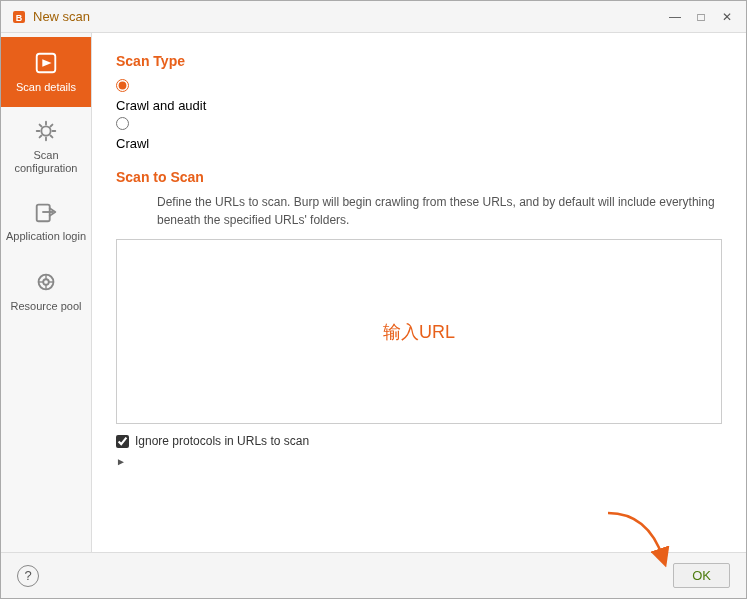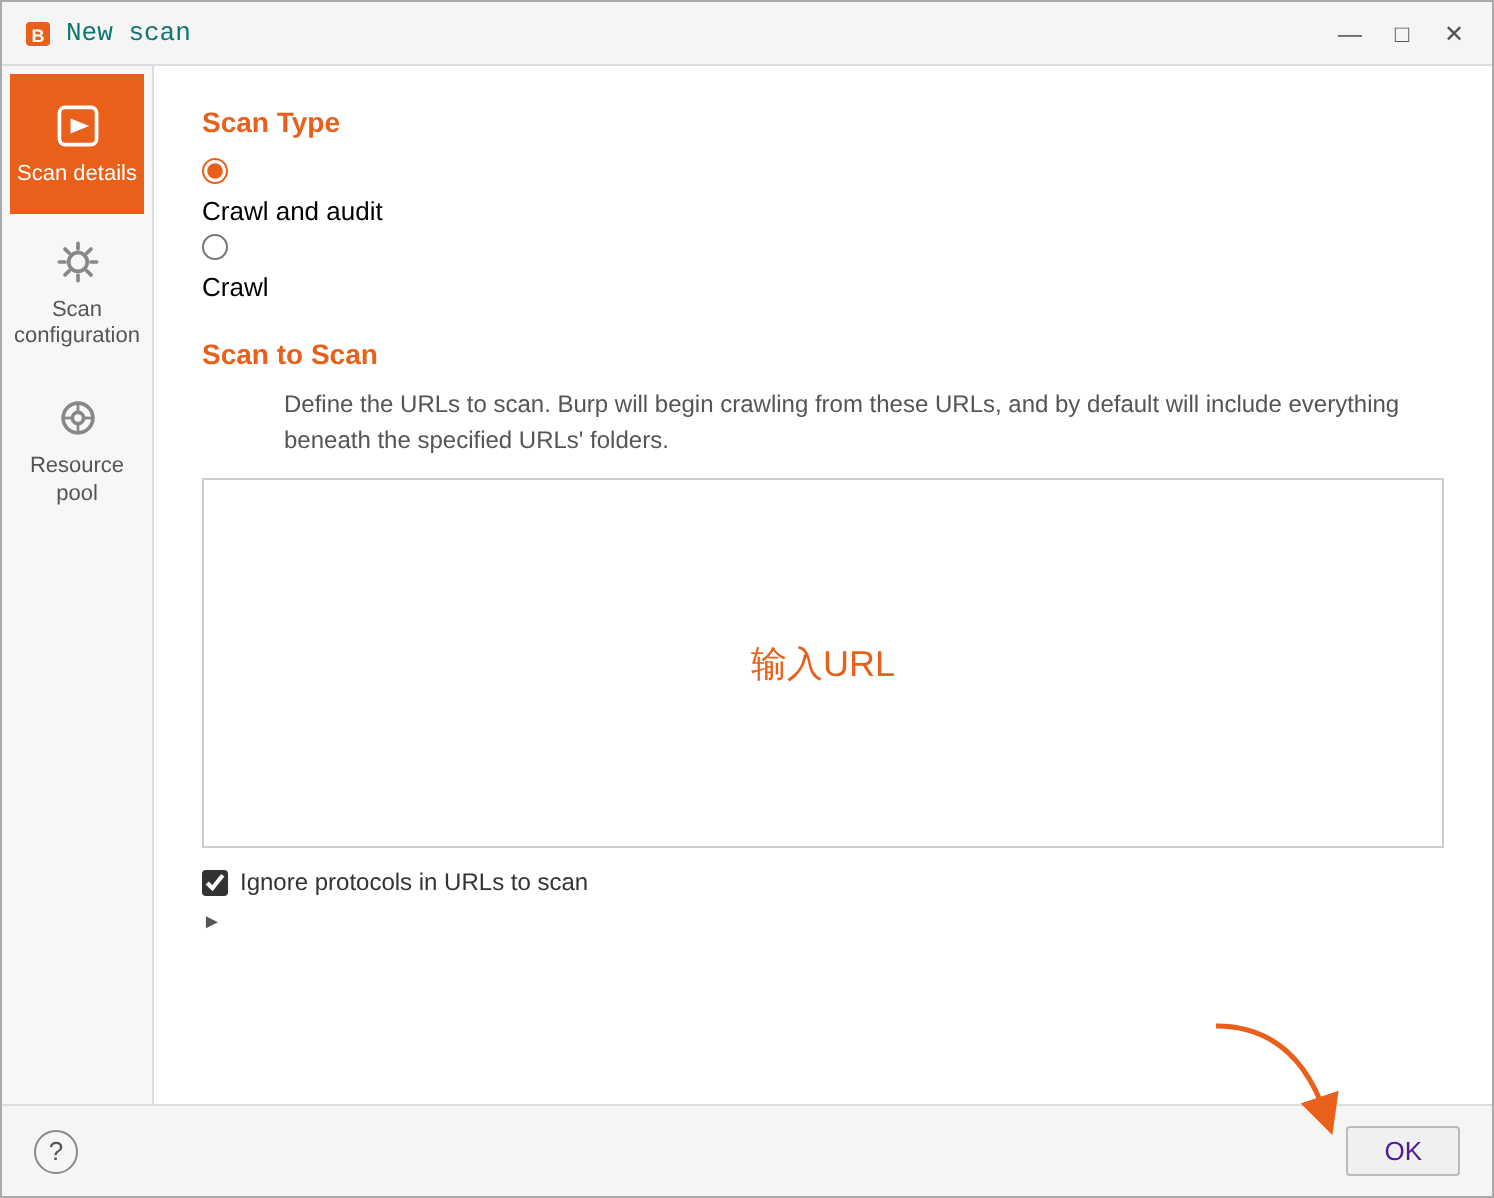--- a/index.html
+++ b/index.html
@@ -33,22 +33,21 @@
       user-select: none;
     }
     .titlebar-icon {
       width: 16px;
       height: 16px;
       margin-right: 6px;
     }
     .titlebar-title {
       flex: 1;
       font-size: 13px;
-      color: #0f766e;
-      font-family: Liberation Mono, monospace;
+      color: #a16207;
     }
     .titlebar-controls {
       display: flex;
       gap: 8px;
     }
     .titlebar-btn {
       width: 18px;
       height: 18px;
       display: flex;
       align-items: center;
@@ -58,27 +57,26 @@
       color: #555;
       background: none;
       border: none;
     }
     .main-content {
       display: flex;
       flex: 1;
       overflow: hidden;
     }
     .sidebar {
-      width: 76px;
+      width: 91px;
       background: #f7f7f7;
       border-right: 1px solid #ddd;
       display: flex;
       flex-direction: column;
       padding-top: 4px;
-      align-items: center;
     }
     .sidebar-item {
       display: flex;
       flex-direction: column;
       align-items: center;
       justify-content: center;
       padding: 10px 4px;
       cursor: pointer;
       gap: 4px;
       min-height: 70px;
@@ -210,21 +208,21 @@
       gap: 8px;
       position: relative;
     }
     .footer-btn {
       padding: 4px 18px;
       font-size: 13px;
       border: 1px solid #bbb;
       background: #f0f0f0;
       cursor: pointer;
       border-radius: 2px;
-      color: #4c1d95;
+      color: #4d7c0f;
     }
     .footer-btn.ok {
       background: #f0f0f0;
     }
     .arrow-indicator {
       position: absolute;
       right: 52px;
       top: -55px;
       pointer-events: none;
     }
@@ -273,20 +271,30 @@
           <svg viewBox="0 0 28 28" width="28" height="28">
             <circle cx="14" cy="14" r="5" fill="none" stroke="#888" stroke-width="2"></circle>
             <path d="M14 4 L14 7 M14 21 L14 24 M4 14 L7 14 M21 14 L24 14
                      M7.05 7.05 L9.17 9.17 M18.83 18.83 L20.95 20.95
                      M20.95 7.05 L18.83 9.17 M9.17 18.83 L7.05 20.95" stroke="#888" stroke-width="2" stroke-linecap="round"></path>
           </svg>
         </div>
         <span class="sidebar-label">Scan configuration</span>
       </div>
 
+      <div class="sidebar-item">
+        <div class="sidebar-icon icon-app">
+          <svg viewBox="0 0 28 28" width="28" height="28">
+            <rect x="4" y="6" width="14" height="18" rx="2" fill="none" stroke="#888" stroke-width="2"></rect>
+            <path d="M18 10 L24 14 L18 18" stroke="#888" stroke-width="2" fill="none" stroke-linecap="round" stroke-linejoin="round"></path>
+            <line x1="10" y1="14" x2="22" y2="14" stroke="#888" stroke-width="2"></line>
+          </svg>
+        </div>
+        <span class="sidebar-label">Application login</span>
+      </div>
 
       <div class="sidebar-item">
         <div class="sidebar-icon icon-resource">
           <svg viewBox="0 0 28 28" width="28" height="28">
             <circle cx="14" cy="14" r="8" fill="none" stroke="#888" stroke-width="2"></circle>
             <circle cx="14" cy="14" r="3" fill="none" stroke="#888" stroke-width="2"></circle>
             <line x1="6" y1="14" x2="11" y2="14" stroke="#888" stroke-width="1.5"></line>
             <line x1="17" y1="14" x2="22" y2="14" stroke="#888" stroke-width="1.5"></line>
             <line x1="14" y1="6" x2="14" y2="11" stroke="#888" stroke-width="1.5"></line>
             <line x1="14" y1="17" x2="14" y2="22" stroke="#888" stroke-width="1.5"></line>

